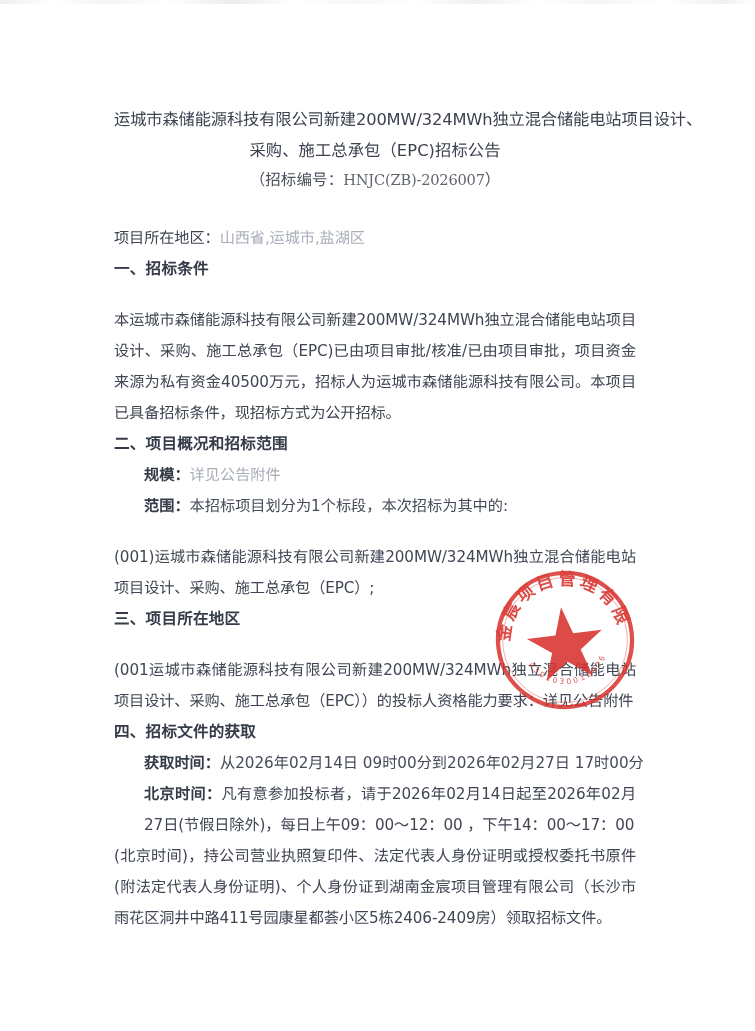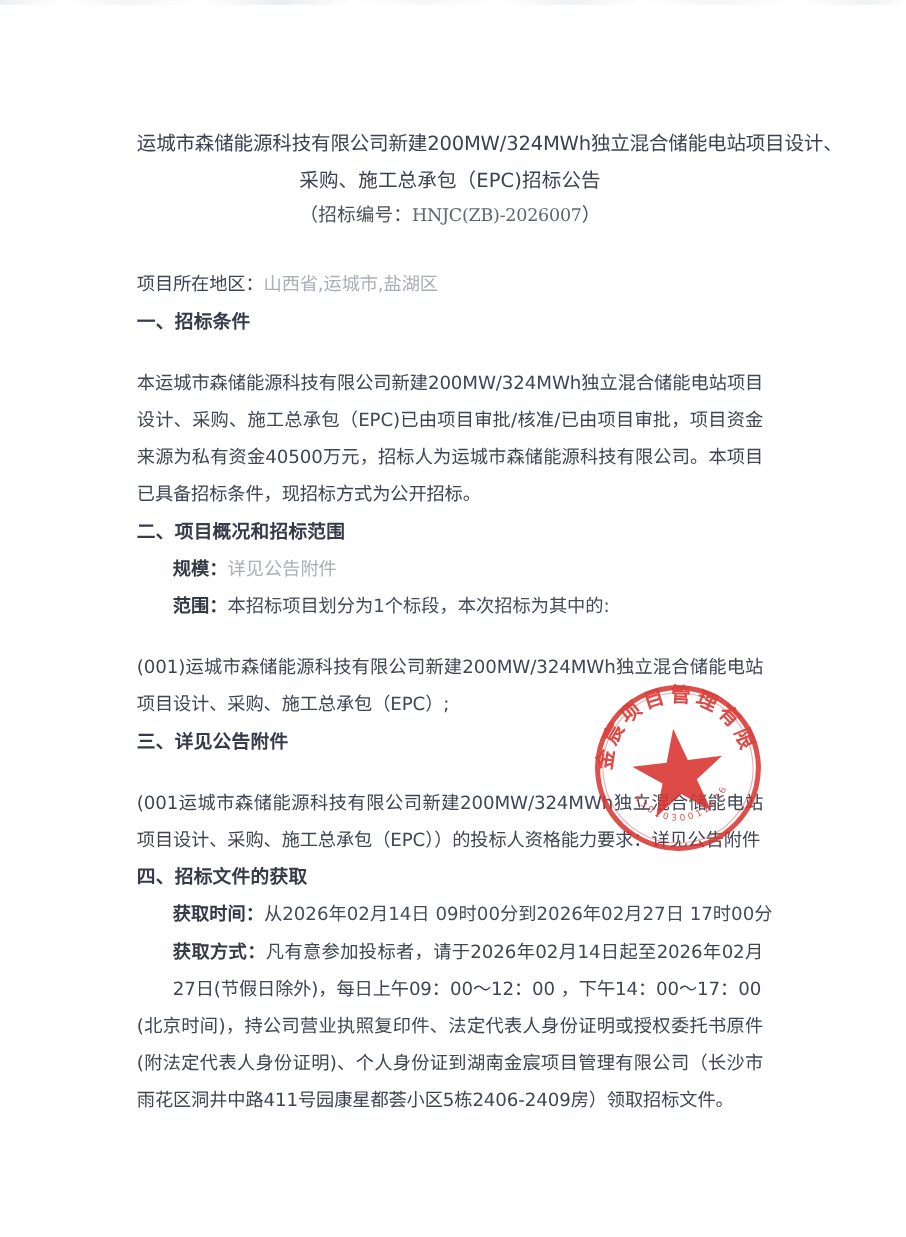--- a/index.html
+++ b/index.html
@@ -167,32 +167,32 @@
     <h2 class="sec-head">二、项目概况和招标范围</h2>
 
     <p class="label-line"><span class="lbl">规模：</span><span class="val muted">详见公告附件</span></p>
 
     <p class="label-line"><span class="lbl">范围：</span><span class="val">本招标项目划分为1个标段，本次招标为其中的:</span></p>
 
     <div class="gap-md"></div>
 
     <p class="para">(001)运城市森储能源科技有限公司新建200MW/324MWh独立混合储能电站项目设计、采购、施工总承包（EPC）;</p>
 
-    <h2 class="sec-head">三、详见公告附件</h2>
+    <h2 class="sec-head">三、项目所在地区</h2>
 
     <div class="gap-md"></div>
 
     <p class="para">(001运城市森储能源科技有限公司新建200MW/324MWh独立混合储能电站项目设计、采购、施工总承包（EPC））的投标人资格能力要求：详见公告附件</p>
 
 
     <h2 class="sec-head">四、招标文件的获取</h2>
 
     <p class="label-line"><span class="lbl">获取时间：</span><span class="val">从2026年02月14日  09时00分到2026年02月27日  17时00分</span></p>
 
-    <p class="para indent-1"><span class="lbl" style="font-weight:700;color:#343a47;">获取方式：</span><span>凡有意参加投标者，请于2026年02月14日起至2026年02月27日(节假日除外)，每日上午09：00～12：00 ，下午14：00～17：00</span></p>
+    <p class="para indent-1"><span class="lbl" style="font-weight:700;color:#343a47;">北京时间：</span><span>凡有意参加投标者，请于2026年02月14日起至2026年02月27日(节假日除外)，每日上午09：00～12：00 ，下午14：00～17：00</span></p>
 
     <p class="para">(北京时间)，持公司营业执照复印件、法定代表人身份证明或授权委托书原件(附法定代表人身份证明)、个人身份证到湖南金宸项目管理有限公司（长沙市雨花区洞井中路411号园康星都荟小区5栋2406-2409房）领取招标文件。</p>
 
   </div>
 
   <div class="seal">
     <svg viewBox="0 0 142 142" xmlns="http://www.w3.org/2000/svg">
       <defs>
         <path id="arcTop" d="M 16 71 A 55 55 0 1 1 126 71" fill="none"></path>
         <path id="arcBot" d="M 27 71 A 44 44 0 0 0 115 71" fill="none"></path>

